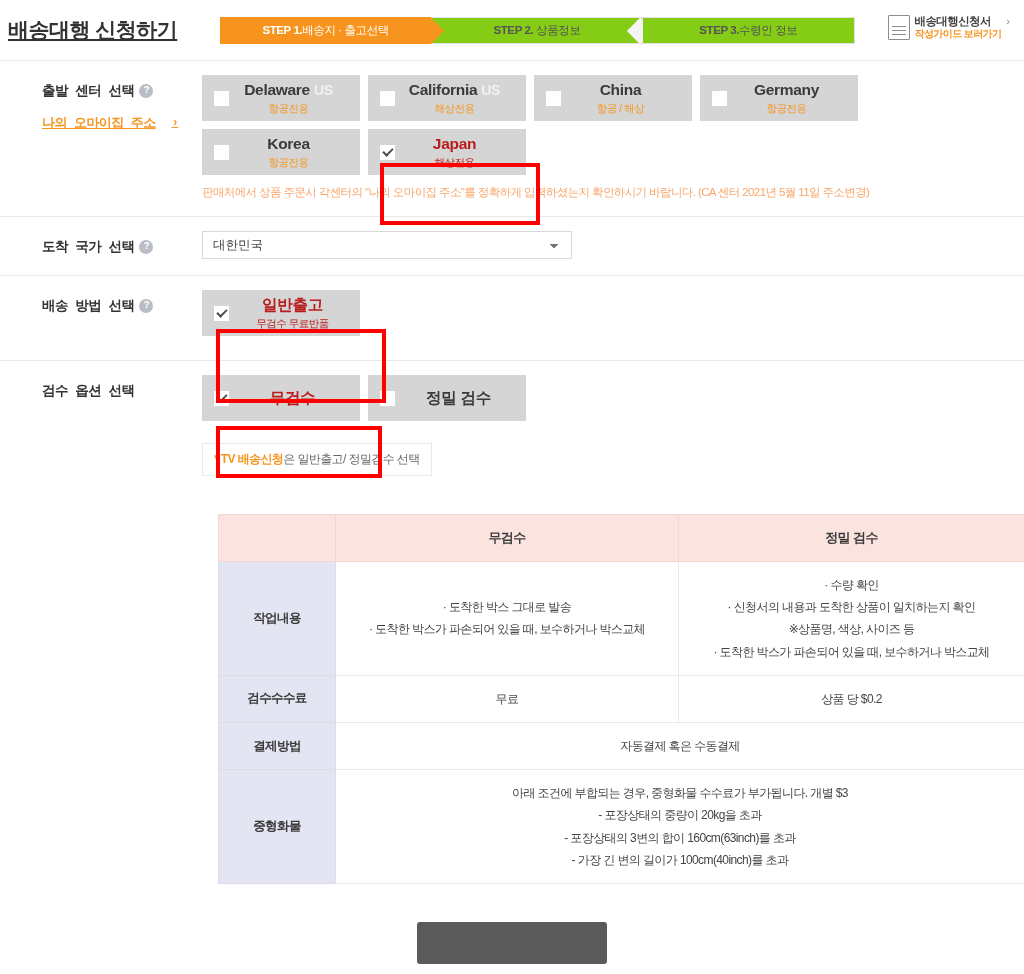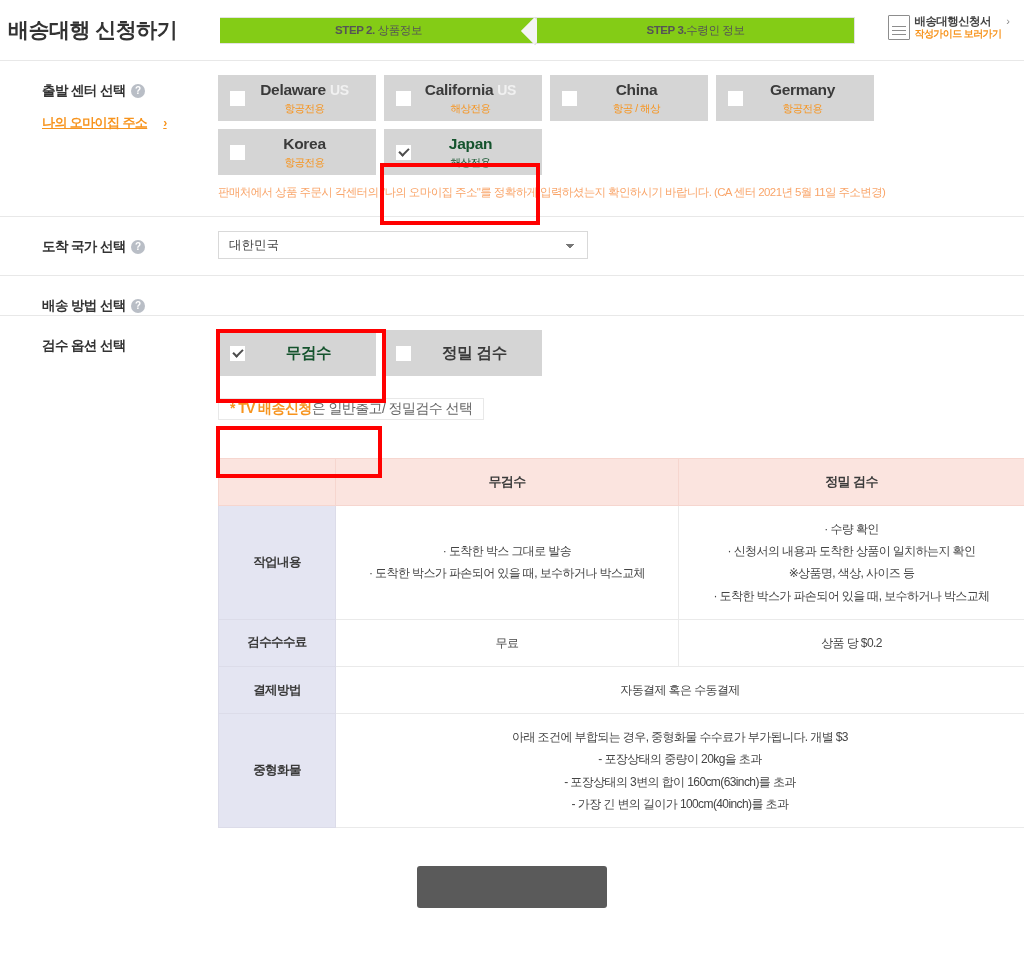--- a/index.html
+++ b/index.html
@@ -25,20 +25,21 @@
     display: flex;
     align-items: center;
   }
   .page-title {
     font-size: 21px;
     font-weight: bold;
     color: #333333;
     letter-spacing: -0.5px;
     width: 212px;
     flex: none;
+    text-decoration: underline;
   }
 
   
   .steps {
     display: flex;
     align-items: stretch;
     height: 27px;
     width: 635px;
     flex: none;
   }
@@ -144,24 +145,25 @@
   }
 
   
   .section {
     display: flex;
     border-top: 1px solid #e8e8e8;
     padding: 0;
     box-sizing: border-box;
   }
   .sec-label {
-    width: 218px;
+    width: 202px;
     flex: none;
     box-sizing: border-box;
     padding: 21px 0 0 42px;
+    font-family: Liberation Mono, monospace;
   }
   .sec-label .lbl-row {
     display: flex;
     align-items: center;
     gap: 5px;
     font-size: 13.5px;
     font-weight: bold;
     color: #333333;
     letter-spacing: -0.6px;
   }
@@ -240,21 +242,21 @@
     color: #f1f1f1;
     font-size: 14px;
   }
   .card-sub {
     font-size: 10.5px;
     color: #f7941e;
     letter-spacing: -0.5px;
     margin-top: 2px;
   }
   .card.selected .card-name,
-  .card.selected .card-sub { color: #14532d; }
+  .card.selected .card-sub { color: #b91c1c; }
   .card.single .card-texts { padding-right: 10px; }
 
   
   .hl {
     position: absolute;
     border: 4px solid #ff0000;
     pointer-events: none;
     box-sizing: border-box;
     z-index: 20;
   }
@@ -288,22 +290,22 @@
       calc(100% - 12px) 12px;
     background-size: 5px 5px, 5px 5px;
     background-repeat: no-repeat;
     cursor: pointer;
   }
 
   .tv-note {
     display: inline-block;
     margin-top: 14px;
     border: 1px solid #e8e8e8;
-    padding: 1px 11px;
-    font-size: 14px;
+    padding: 7px 11px;
+    font-size: 12px;
     color: #666666;
     letter-spacing: -0.6px;
   }
   .tv-note .em { color: #f7941e; font-weight: bold; }
 
   
   .cmp-wrap { padding: 22px 0 0 218px; }
   table.cmp {
     width: 806px;
     border-collapse: collapse;
@@ -360,20 +362,23 @@
     cursor: pointer;
   }
 </style>
 </head>
 <body>
 
 <div class="page-header">
   <div class="page-title">배송대행 신청하기</div>
 
   <div class="steps">
+    <div class="step active">
+      <span><b>STEP 1.</b><span>배송지 · 출고선택</span></span>
+    </div>
     <div class="step plain">
       <span><b>STEP 2.</b><span> 상품정보</span></span>
     </div>
     <div class="step plain">
       <span><b>STEP 3.</b><span>수령인 정보</span></span>
     </div>
   </div>
 
   <div class="guide-link">
     <span class="doc-icon">
@@ -464,20 +469,31 @@
       <option>대한민국</option>
     </select>
   </div>
 </div>
 
 <div class="section">
   <div class="sec-label">
     <div class="lbl-row">
       <span>배송 방법 선택</span>
       <span class="help-icon">?</span>
+    </div>
+  </div>
+  <div class="sec-body">
+    <div class="card-row">
+      <div class="card w-ship selected single">
+        <span class="chk on"></span>
+        <span class="card-texts">
+          <span class="card-name">일반출고</span>
+          <div class="card-sub">무검수 무료반품</div>
+        </span>
+      </div>
     </div>
   </div>
 </div>
 
 <div class="section">
   <div class="sec-label">
     <div class="lbl-row">
       <span>검수 옵션 선택</span>
     </div>
   </div>

